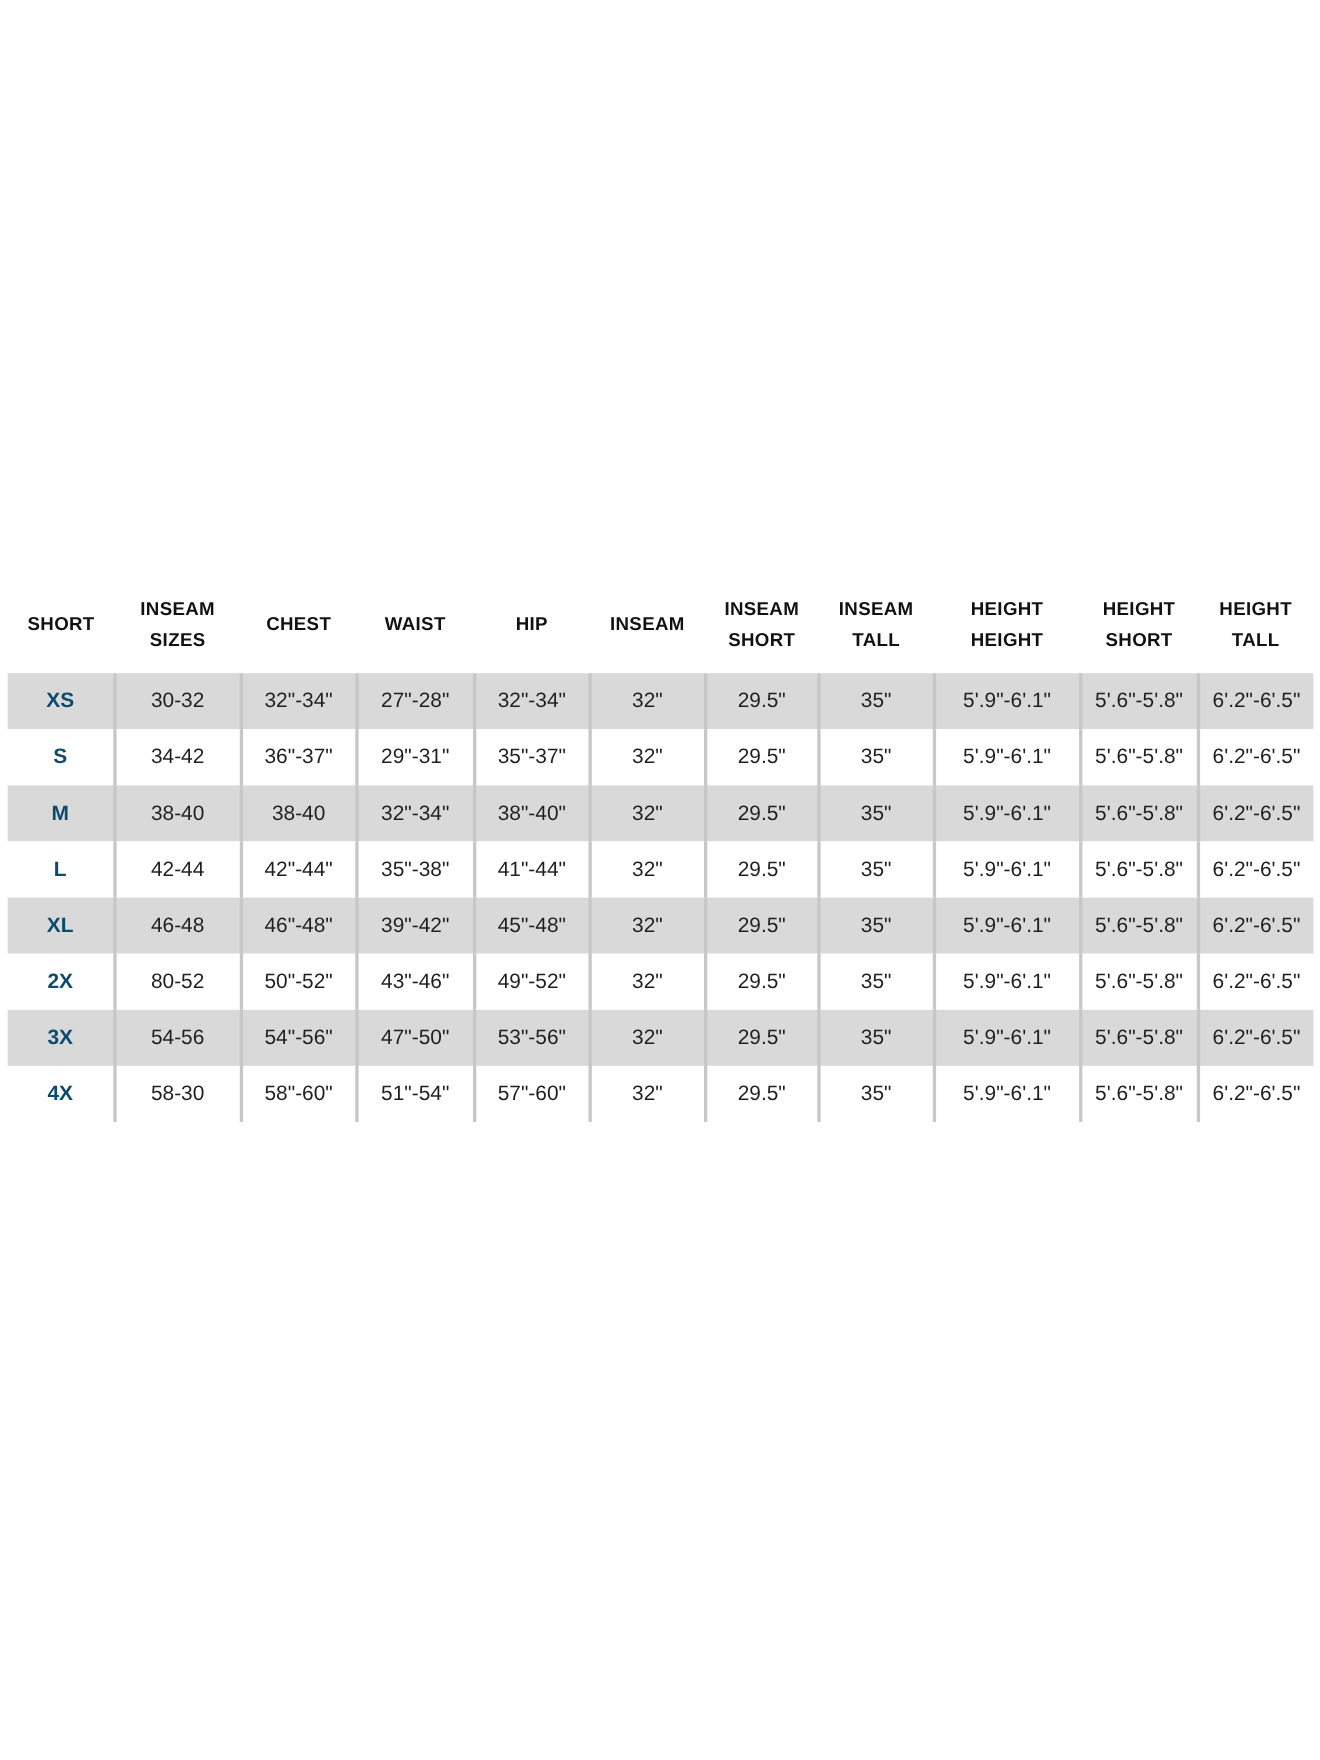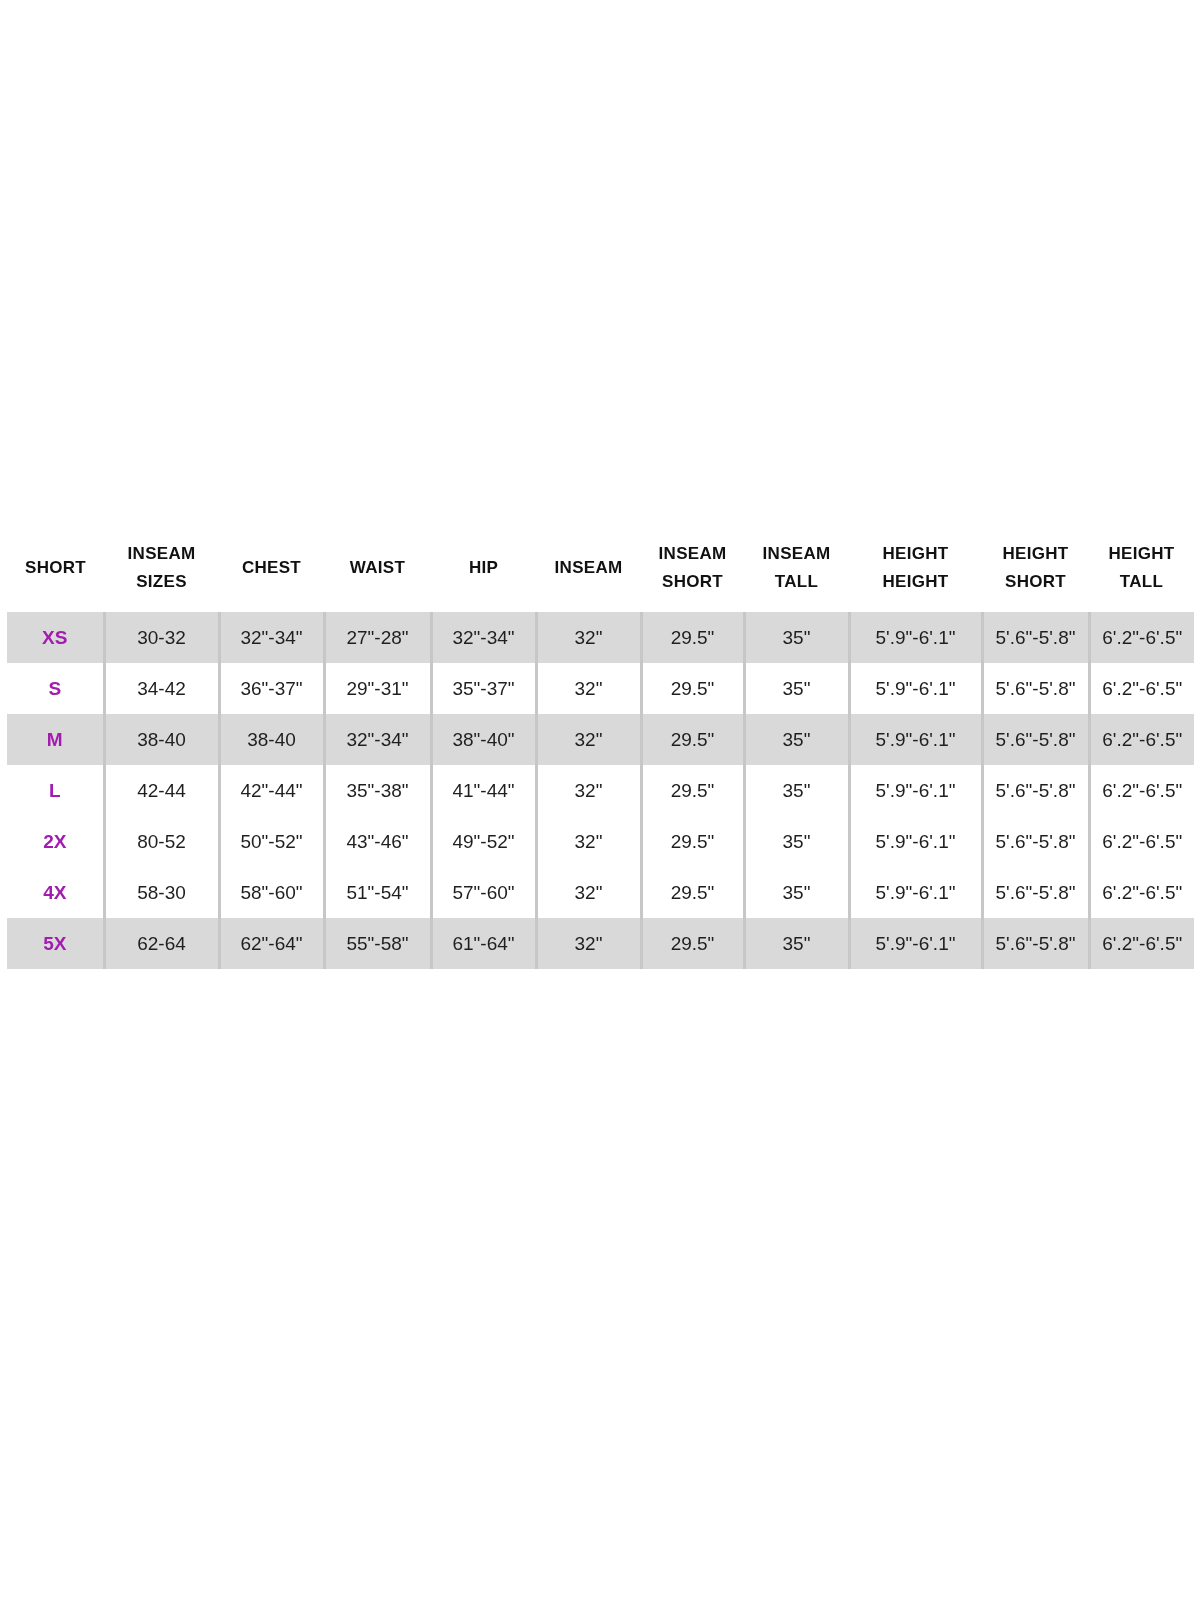--- a/index.html
+++ b/index.html
@@ -41,21 +41,21 @@
   tbody td {
     height: 51px;
     text-align: center;
     vertical-align: middle;
     font-size: 19px;
     padding: 0 2px;
     background: #ffffff;
   }
   tbody tr.shaded td { background: #d9d9d9; }
   tbody td + td { border-left: 3px solid #c7c7c7; }
-  tbody td.size { font-weight: 700; color: #a21caf; }
+  tbody td.size { font-weight: 700; color: #0c4a6e; }
 </style>
 </head>
 <body>
 
 <table class="size-chart">
   <colgroup>
     <col class="c0">
       <col class="c1">
       <col class="c2">
       <col class="c3">
@@ -161,53 +161,66 @@
       <td>42"-44"</td>
       <td>35"-38"</td>
       <td>41"-44"</td>
       <td>32"</td>
       <td>29.5"</td>
       <td>35"</td>
       <td>5'.9"-6'.1"</td>
       <td>5'.6"-5'.8"</td>
       <td>6'.2"-6'.5"</td>
     </tr>
+    <tr class="shaded">
+      <td class="size">XL</td>
+      <td>46-48</td>
+      <td>46"-48"</td>
+      <td>39"-42"</td>
+      <td>45"-48"</td>
+      <td>32"</td>
+      <td>29.5"</td>
+      <td>35"</td>
+      <td>5'.9"-6'.1"</td>
+      <td>5'.6"-5'.8"</td>
+      <td>6'.2"-6'.5"</td>
+    </tr>
     <tr>
       <td class="size">2X</td>
       <td>80-52</td>
       <td>50"-52"</td>
       <td>43"-46"</td>
       <td>49"-52"</td>
       <td>32"</td>
       <td>29.5"</td>
       <td>35"</td>
       <td>5'.9"-6'.1"</td>
       <td>5'.6"-5'.8"</td>
       <td>6'.2"-6'.5"</td>
     </tr>
+    <tr class="shaded">
+      <td class="size">3X</td>
+      <td>54-56</td>
+      <td>54"-56"</td>
+      <td>47"-50"</td>
+      <td>53"-56"</td>
+      <td>32"</td>
+      <td>29.5"</td>
+      <td>35"</td>
+      <td>5'.9"-6'.1"</td>
+      <td>5'.6"-5'.8"</td>
+      <td>6'.2"-6'.5"</td>
+    </tr>
     <tr>
       <td class="size">4X</td>
       <td>58-30</td>
       <td>58"-60"</td>
       <td>51"-54"</td>
       <td>57"-60"</td>
       <td>32"</td>
       <td>29.5"</td>
       <td>35"</td>
       <td>5'.9"-6'.1"</td>
       <td>5'.6"-5'.8"</td>
       <td>6'.2"-6'.5"</td>
     </tr>
-    <tr class="shaded">
-      <td class="size">5X</td>
-      <td>62-64</td>
-      <td>62"-64"</td>
-      <td>55"-58"</td>
-      <td>61"-64"</td>
-      <td>32"</td>
-      <td>29.5"</td>
-      <td>35"</td>
-      <td>5'.9"-6'.1"</td>
-      <td>5'.6"-5'.8"</td>
-      <td>6'.2"-6'.5"</td>
-    </tr>
   </tbody>
 </table>
 
 </body></html>

